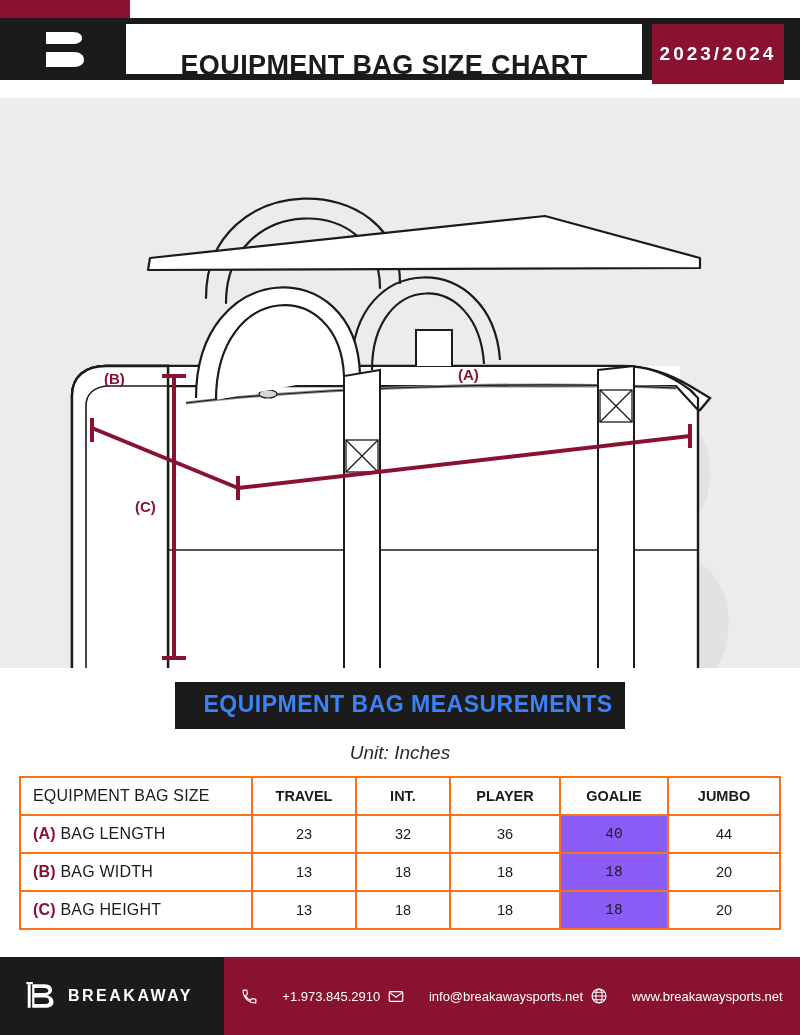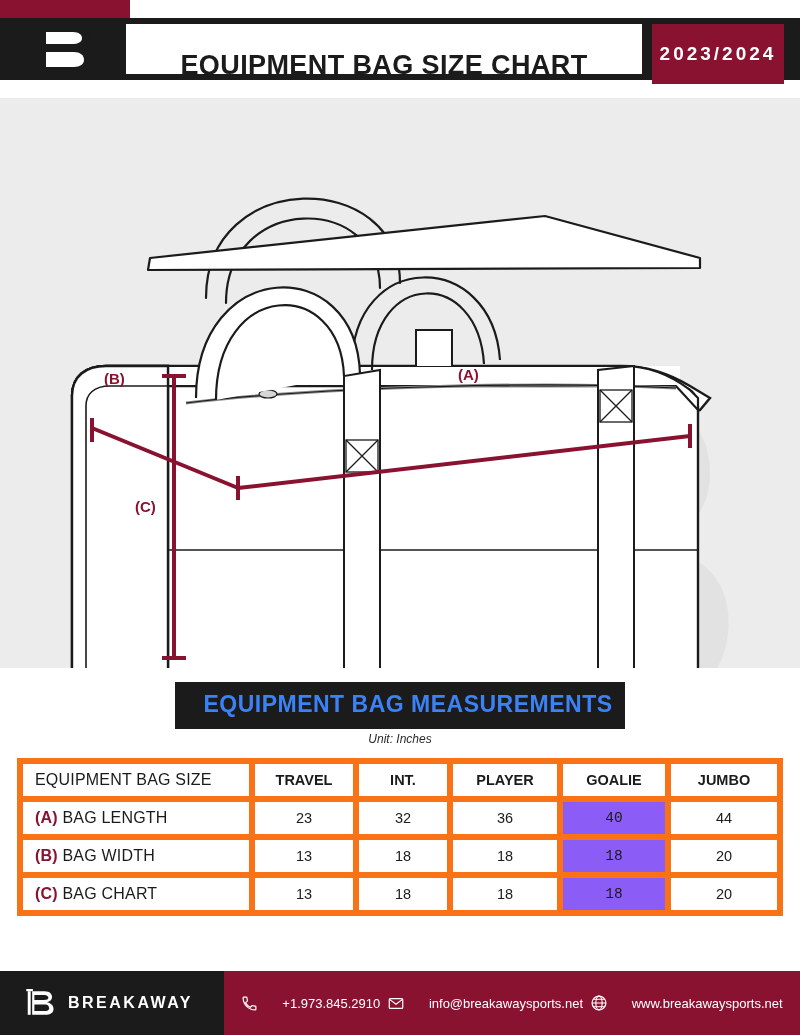--- a/index.html
+++ b/index.html
@@ -119,35 +119,35 @@
     background: #1b1b1b;
     color: #3b82f6;
     font-weight: bold;
     font-size: 23px;
     letter-spacing: 0.5px;
     padding: 9px 12px 11px 28px;
   }
   .unit-line {
     text-align: center;
     font-style: italic;
-    font-size: 12px;
+    font-size: 19px;
     color: #2a2a2a;
-    margin-top: 3px;
+    margin-top: 13px;
     margin-bottom: 12px;
   }
 
   
   table.size-table {
     width: 760px;
     margin: 0 auto;
     border-collapse: collapse;
     table-layout: fixed;
   }
   table.size-table th, table.size-table td {
-    border: 6px solid #f97316;
+    border: 2px solid #f97316;
     height: 38px;
     text-align: center;
     font-size: 14.5px;
     color: #1b1b1b;
   }
   table.size-table th {
     font-weight: bold;
     font-size: 14.5px;
   }
   table.size-table th.head-label, table.size-table td.row-label {
@@ -168,21 +168,21 @@
   .tag {
     color: #8a1231;
     font-weight: bold;
   }
   .row-label .lbl-text { color: #1b1b1b; }
 
   
   .footer {
     position: absolute;
     left: 0; bottom: 0;
-    width: 800px; height: 64px;
+    width: 800px; height: 78px;
     display: flex;
     border-radius: 21px;
   }
   .footer-left {
     width: 224px;
     background: #1b1b1b;
     display: flex;
     align-items: center;
     padding-left: 26px;
     gap: 12px;
@@ -360,21 +360,21 @@
           </td>
           <td>13</td>
           <td>18</td>
           <td>18</td>
           <td class="shaded">18</td>
           <td>20</td>
         </tr>
         <tr>
           <td class="row-label">
             <span class="tag">(C)</span>
-            <span class="lbl-text">BAG CHART</span>
+            <span class="lbl-text">BAG HEIGHT</span>
           </td>
           <td>13</td>
           <td>18</td>
           <td>18</td>
           <td class="shaded">18</td>
           <td>20</td>
         </tr>
       </tbody>
     </table>
   </div>

